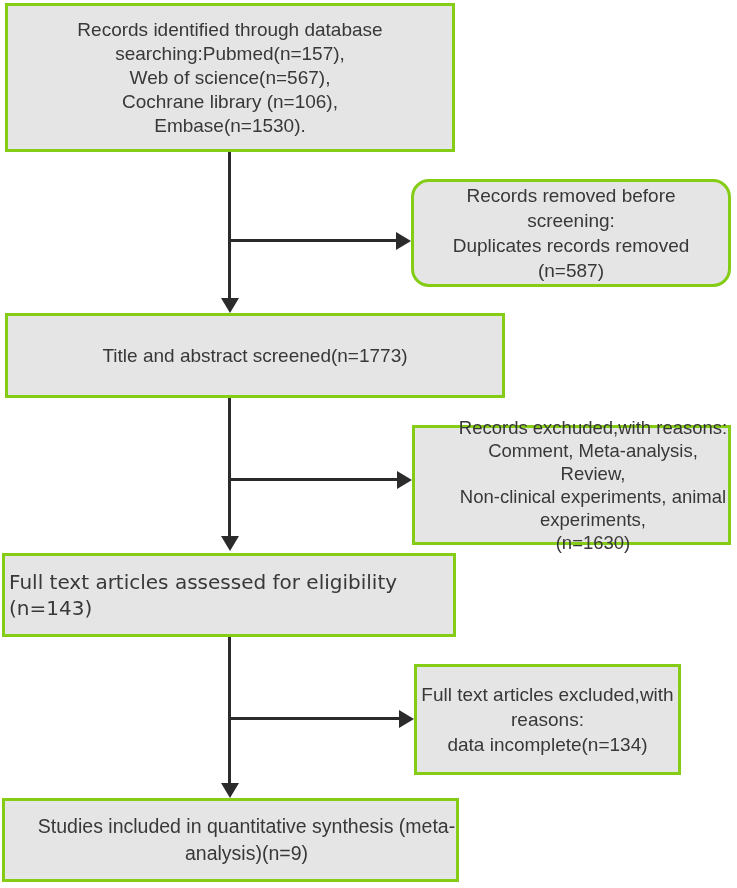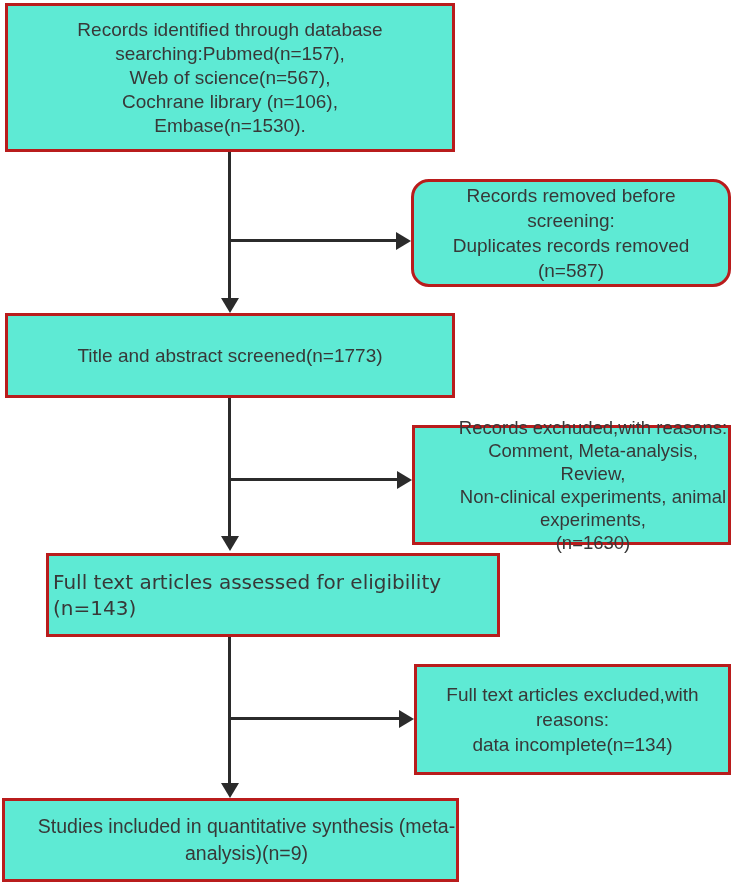--- a/index.html
+++ b/index.html
@@ -11,56 +11,55 @@
     position: relative;
     width: 737px;
     height: 888px;
     background: #ffffff;
     font-family: "Liberation Sans", sans-serif;
     color: #383838;
     overflow: hidden;
   }
   .box {
     position: absolute;
-    border: 3px solid #b91c1c;
-    background: #5eead4;
+    border: 3px solid #84cc16;
+    background: #e5e5e5;
     box-sizing: border-box;
     display: flex;
     align-items: center;
     justify-content: center;
     text-align: center;
     white-space: pre-line;
   }
   .box-identification {
     left: 5px; top: 3px; width: 450px; height: 149px;
     font-size: 19px; line-height: 24px;
   }
   .box-removed {
     left: 411px; top: 179px; width: 320px; height: 108px;
     font-size: 19px; line-height: 25px; border-radius: 18px;
   }
   .box-screened {
-    left: 5px; top: 313px; width: 450px; height: 85px;
+    left: 5px; top: 313px; width: 500px; height: 85px;
     font-size: 19px; line-height: 24px;
   }
   .box-records-excluded {
     left: 412px; top: 425px; width: 319px; height: 120px;
     font-size: 18.5px; line-height: 23px; padding-left: 43px;
   }
   .box-fulltext-assessed {
     left: 2px; top: 553px; width: 454px; height: 84px;
     font-size: 20px; line-height: 26px;
     font-family: "DejaVu Sans", sans-serif;
     justify-content: flex-start;
     text-align: left;
     padding-left: 4px;
-    margin-left: 44px;
   }
   .box-fulltext-excluded {
-    left: 414px; top: 664px; width: 317px; height: 111px;
+    left: 414px; top: 664px; width: 267px; height: 111px;
     font-size: 19px; line-height: 25px;
   }
   .box-included {
     left: 2px; top: 798px; width: 457px; height: 84px;
     font-size: 19.5px; line-height: 27px; padding-left: 32px;
   }
 
   .line {
     position: absolute;
     background: #2b2b2b;

